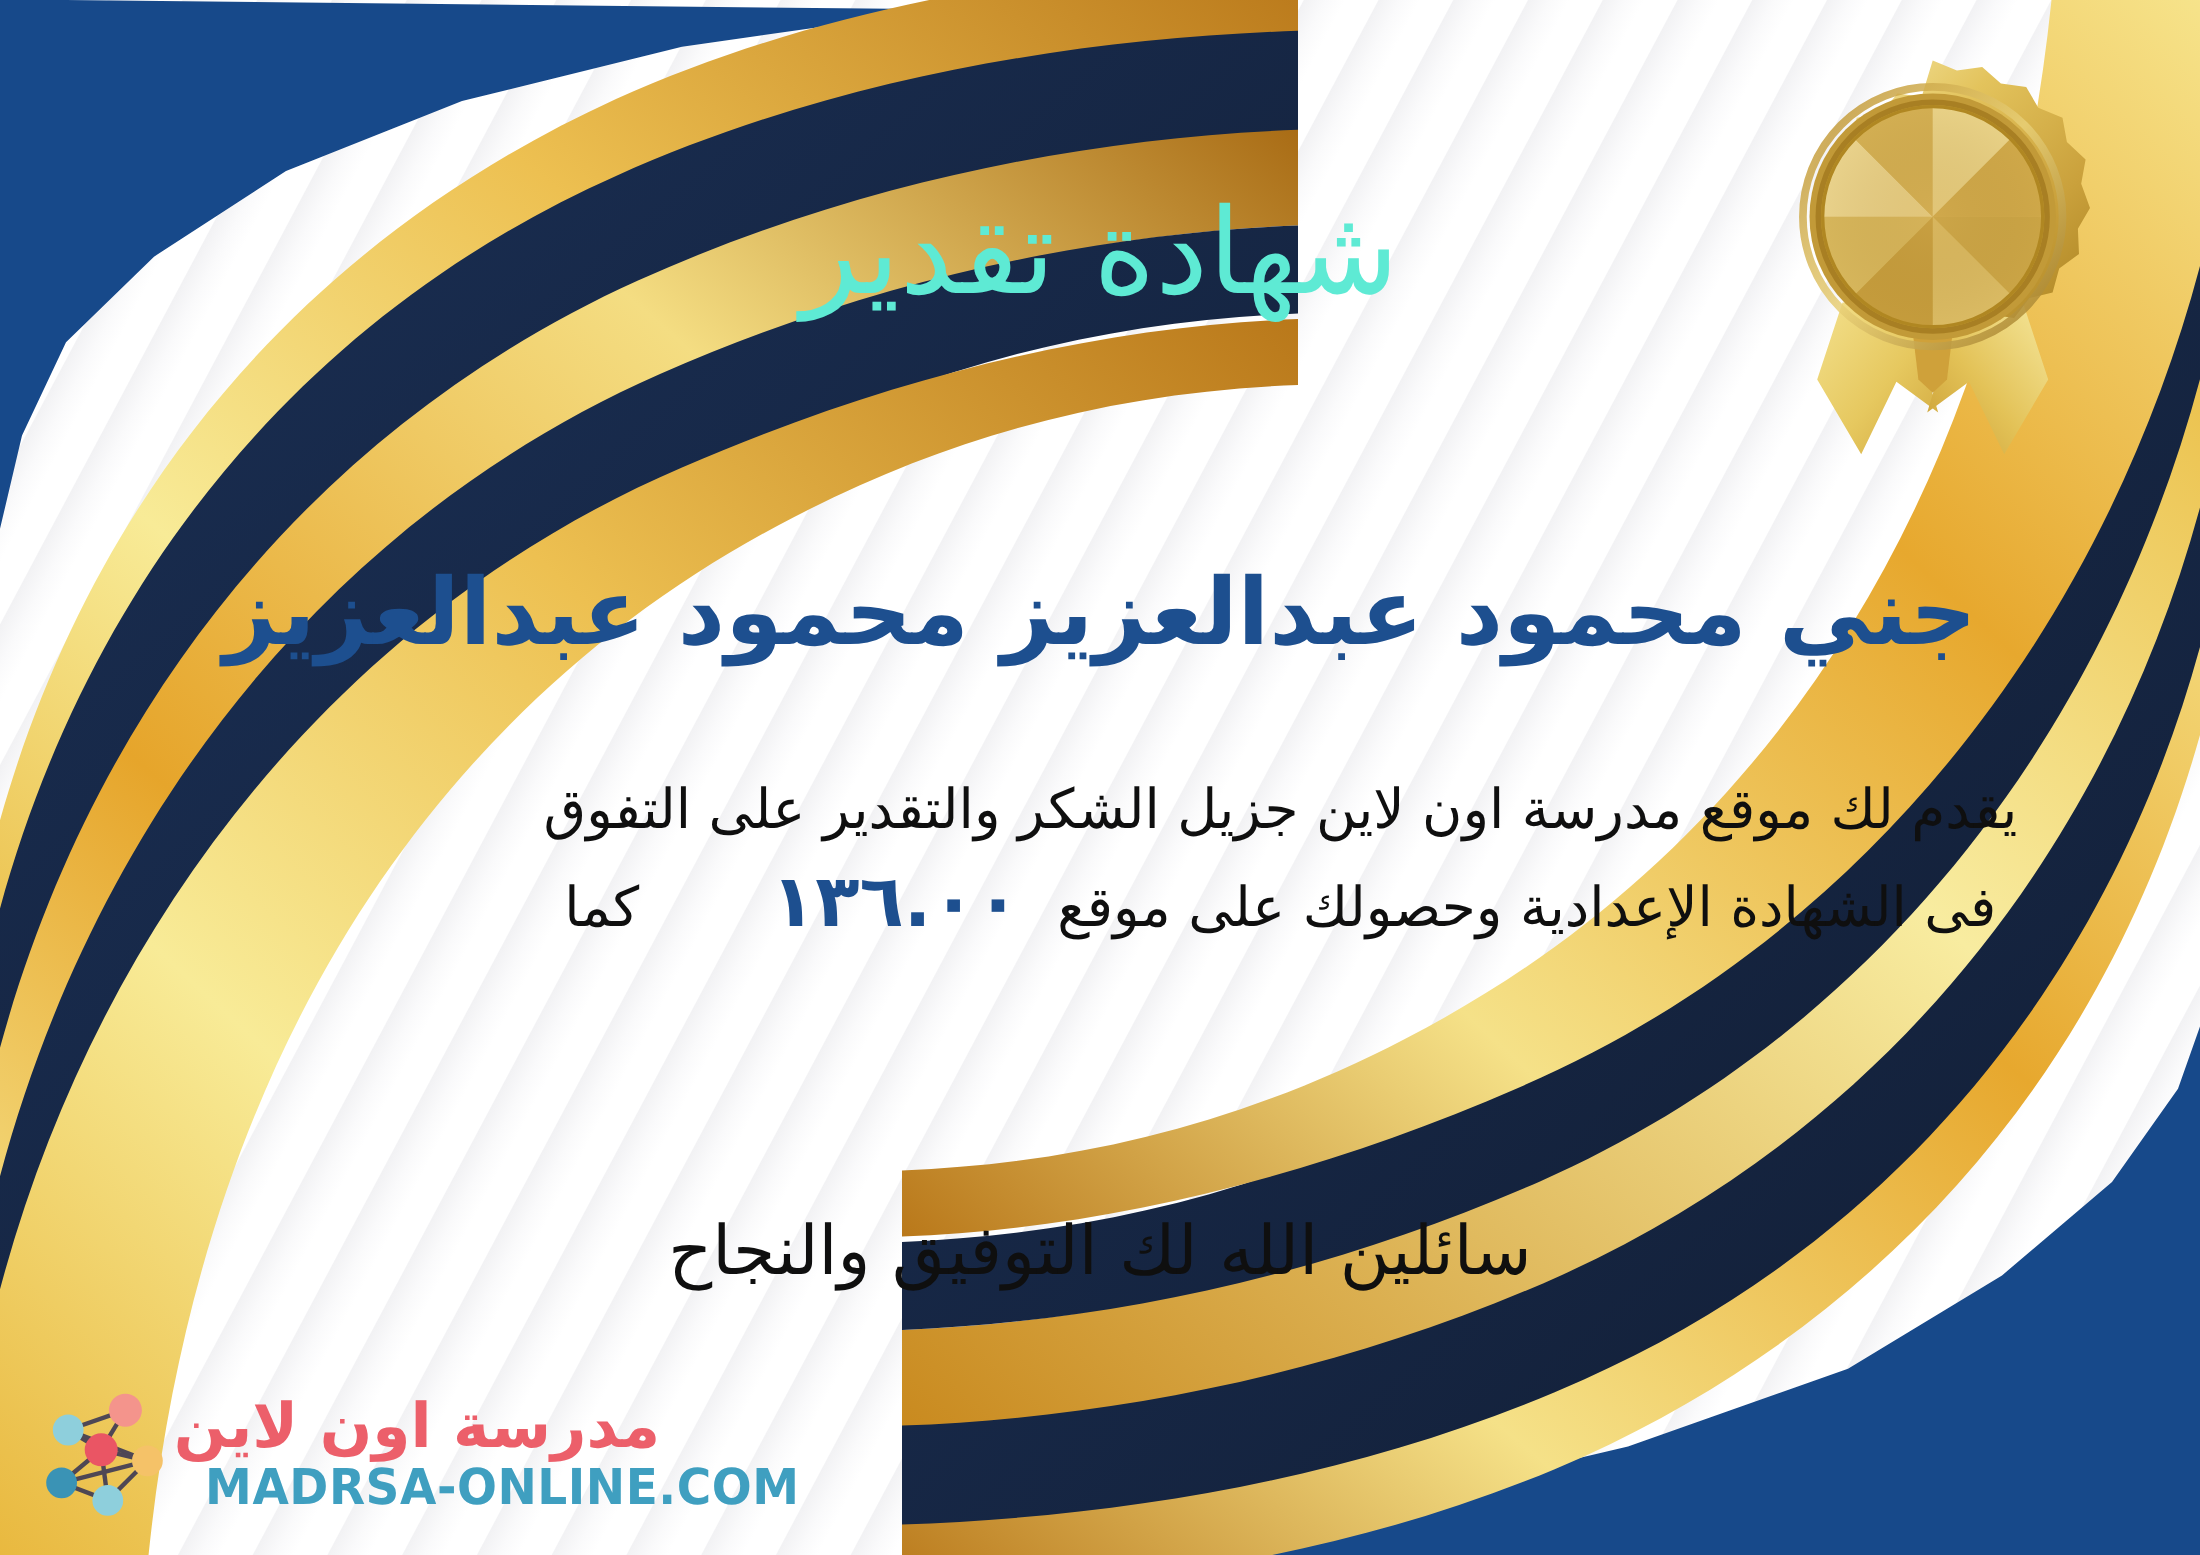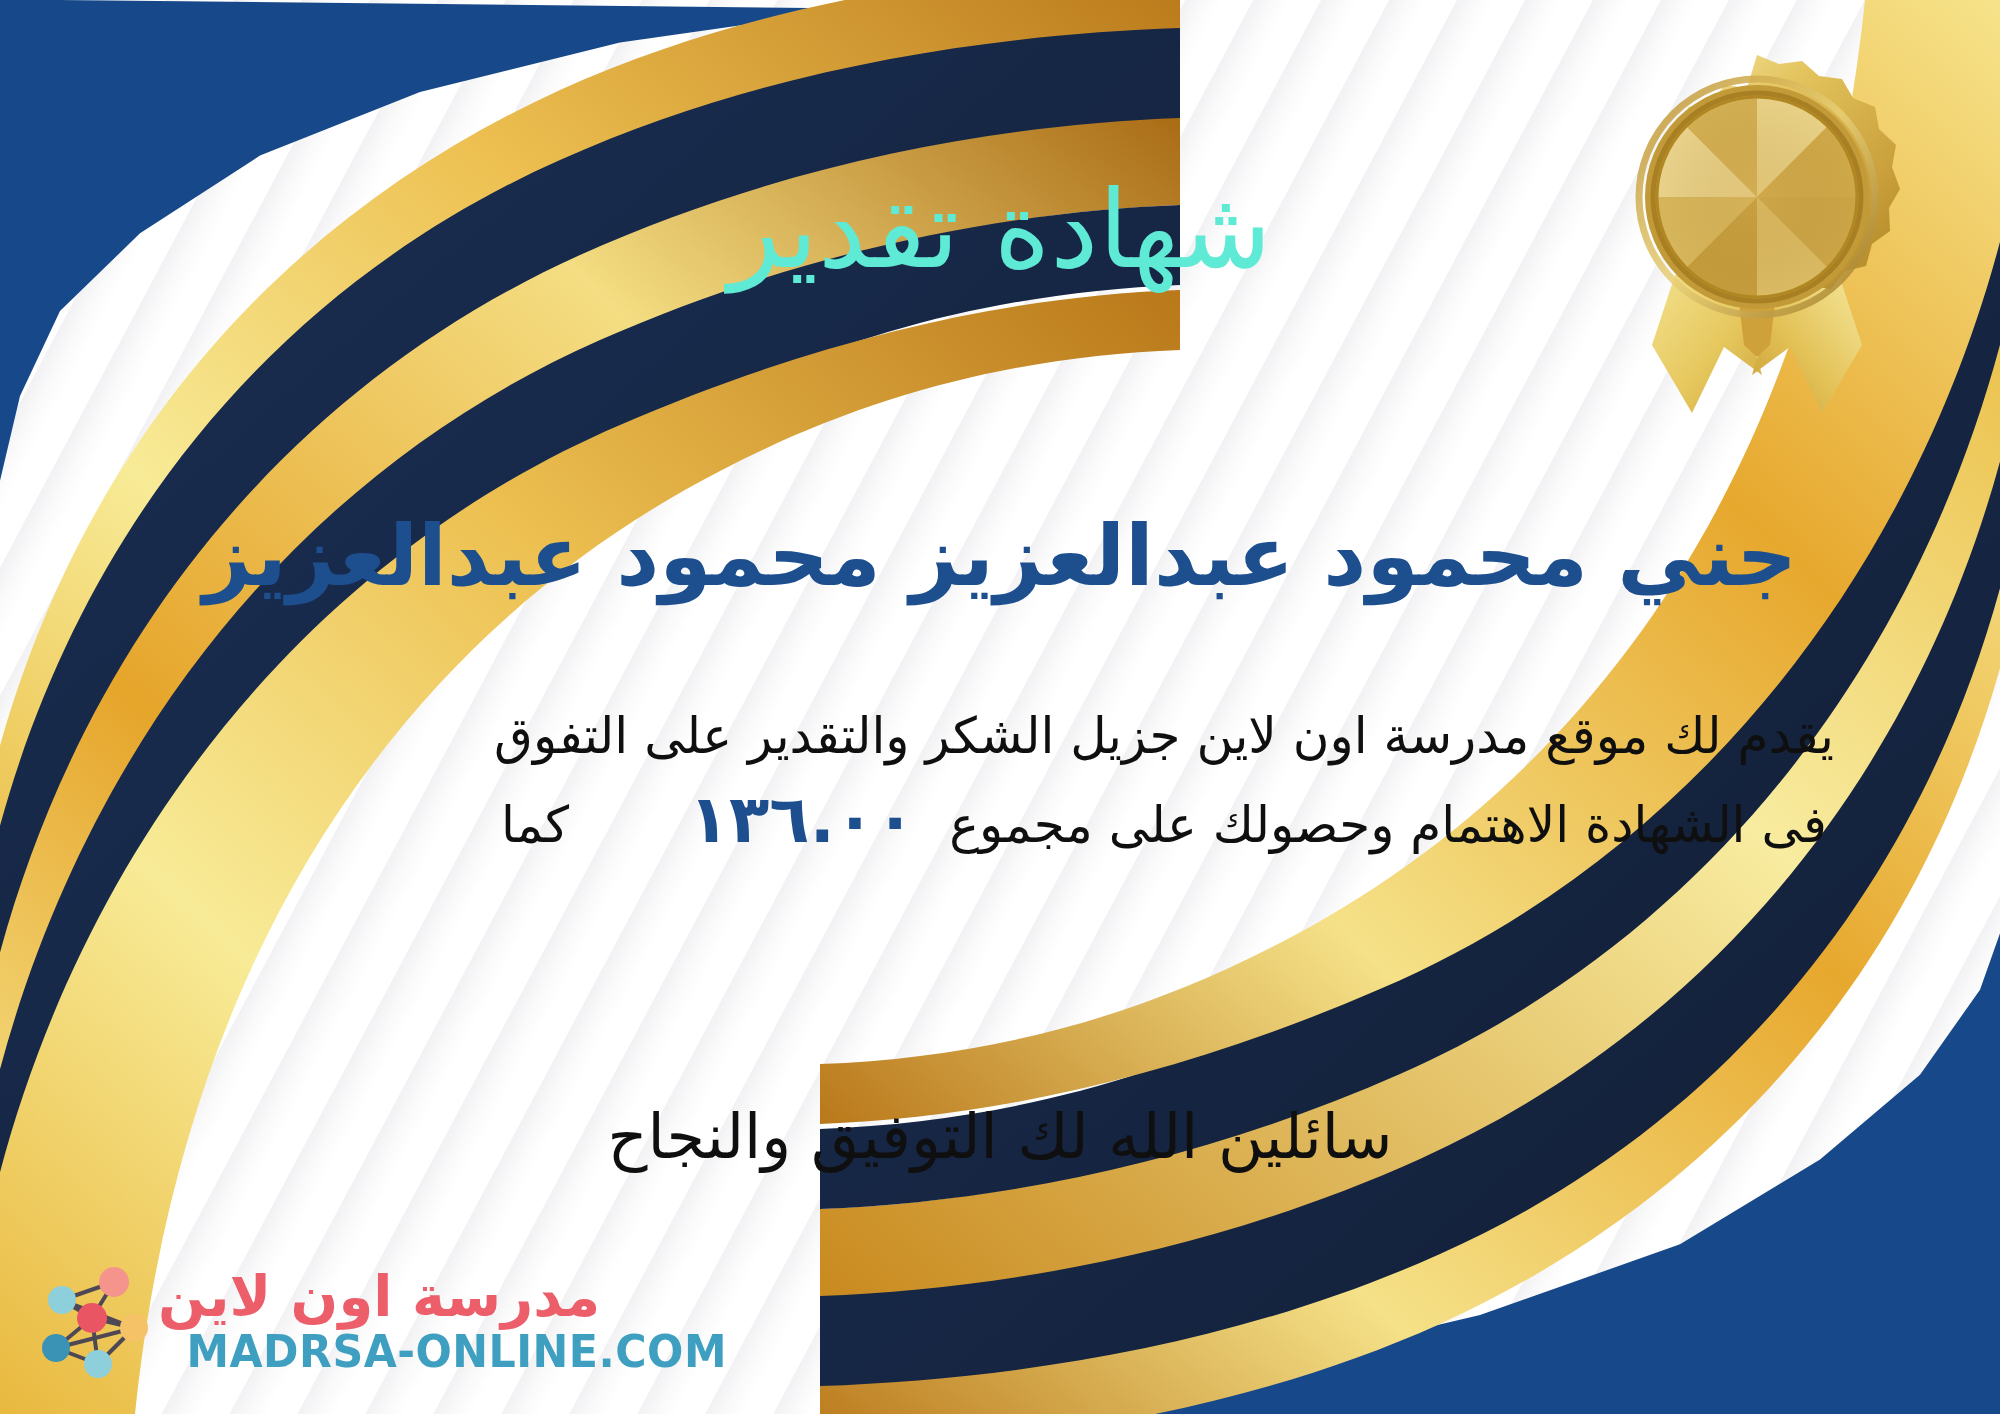--- a/index.html
+++ b/index.html
@@ -315,21 +315,21 @@
 
     <div class="cert-title">شهادة تقدير</div>
 
     <div class="student-name">جني محمود عبدالعزيز محمود عبدالعزيز</div>
 
     <div class="body-lines">
 
       <div class="body-line">يقدم لك موقع مدرسة اون لاين جزيل الشكر  والتقدير على التفوق</div>
 
       <div class="body-line">
-        <span>فى الشهادة الاهتمام وحصولك على مجموع</span>
+        <span>فى الشهادة الإعدادية وحصولك على موقع</span>
         <span class="grade-value">١٣٦.٠٠</span>
         <span class="spacer-mid"></span>
         <span>كما</span>
       </div>
 
     </div>
 
     <div class="closing-line">سائلين الله لك التوفيق  والنجاح</div>
   </div>
 

